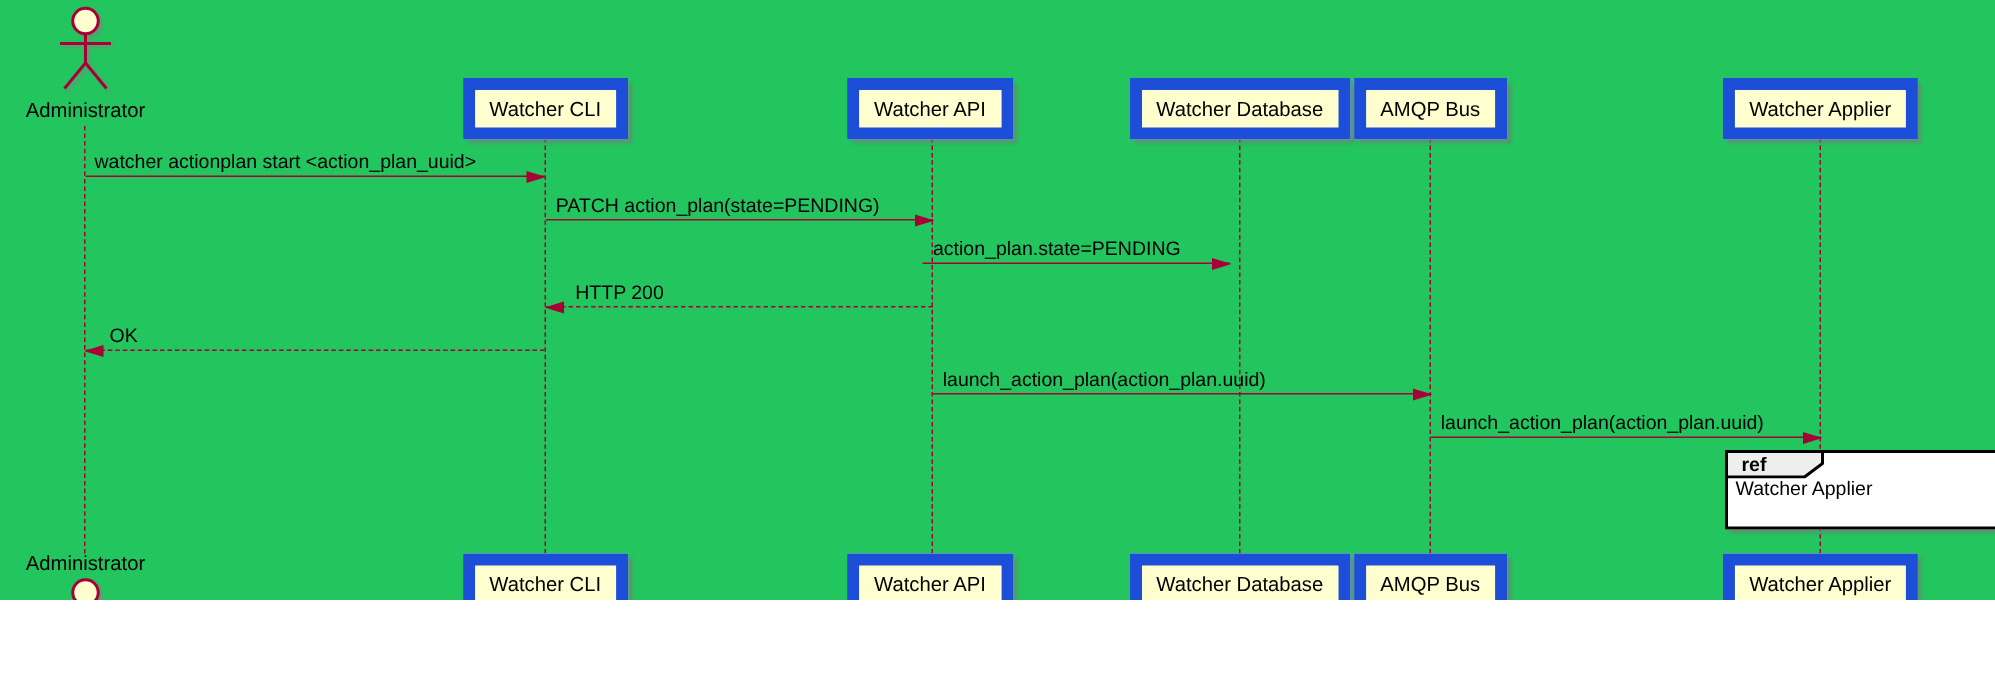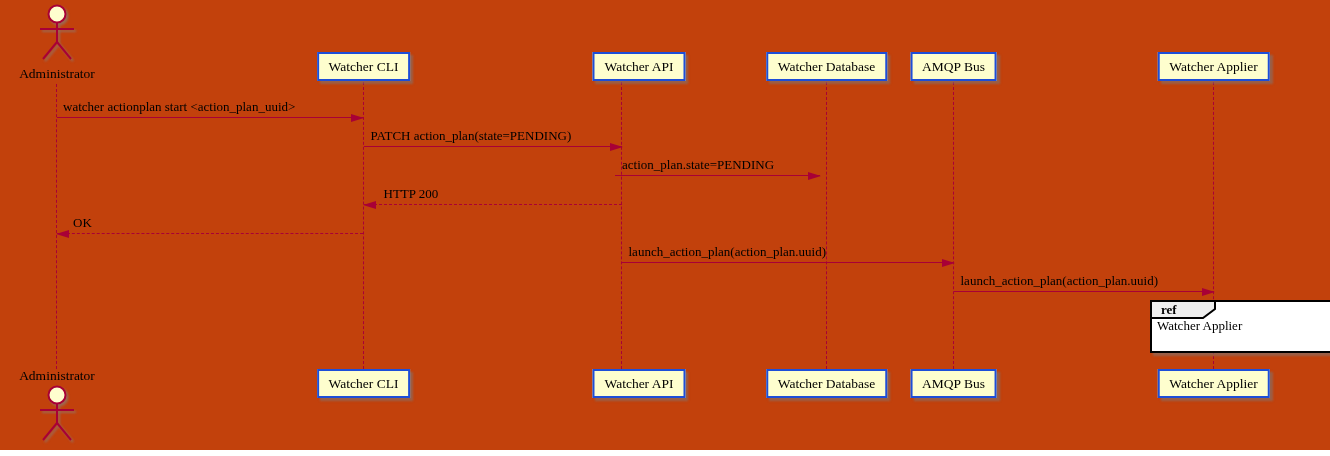--- a/index.html
+++ b/index.html
@@ -1,40 +1,40 @@
 <!DOCTYPE html>
 <html><head>
 <meta charset="utf-8">
 <style>
   html,body{margin:0;padding:0;background:#ffffff;}
   .canvas{
-    position:relative;width:1330px;height:450px;background:#c2410c;overflow:hidden;
-    font-family:Liberation Serif, serif;color:#000;
+    position:relative;width:1330px;height:400px;background:#22c55e;overflow:hidden;
+    font-family:Liberation Sans, sans-serif;color:#000;
   }
   
   .lifeline{position:absolute;width:0;border-left:1px dashed #A80036;}
   .ll{top:82px;height:287px;}
   .ll-admin{left:56px;top:84px;height:285px;}
   .ll-cli{left:363px;}
   .ll-api{left:621px;}
   .ll-db{left:826px;}
   .ll-amqp{left:953px;}
   .ll-applier{left:1213px;}
   
   .pbox{
     position:absolute;transform:translateX(-50%);
-    background:#FEFECE;border:2px solid #1d4ed8;
+    background:#FEFECE;border:8px solid #1d4ed8;
     height:25px;line-height:25px;padding:0 10px;
     font-size:13.5px;white-space:nowrap;
     box-shadow:3px 3px 2px rgba(120,120,120,0.55);
   }
   .row-top{top:52px;}
   .row-bottom{top:369px;}
   .px-cli{left:363.5px;}
-  .px-api{left:639px;}
+  .px-api{left:620px;}
   .px-db{left:826.5px;}
   .px-amqp{left:953.5px;}
   .px-applier{left:1213.5px;}
   
   .actor-figure{position:absolute;left:31px;filter:drop-shadow(2.5px 2.5px 1px rgba(130,130,130,0.6));}
   .af-top{top:3px;}
   .af-bottom{top:383px;}
   .actor-label{position:absolute;left:0px;width:114px;text-align:center;font-size:13.5px;white-space:nowrap;}
   .al-top{top:66px;}
   .al-bottom{top:368px;}

